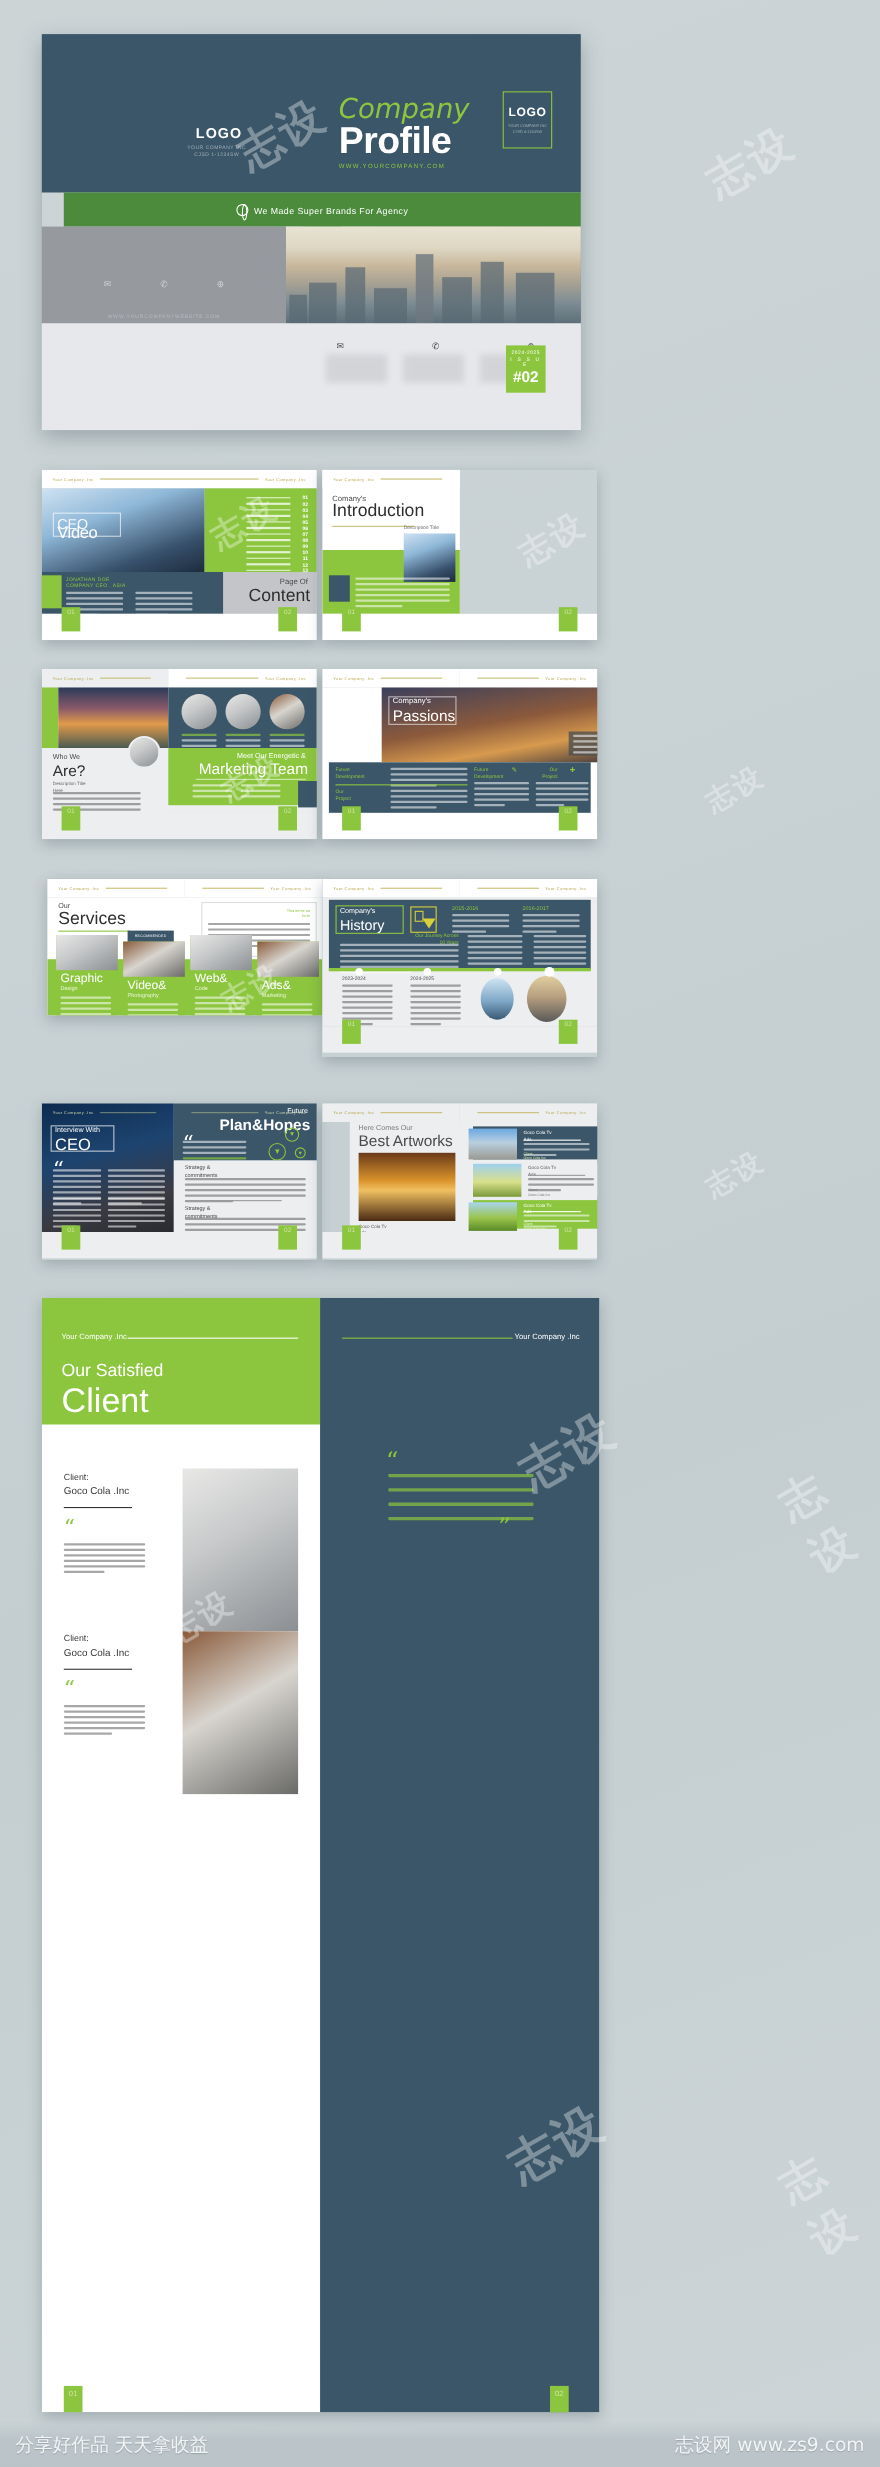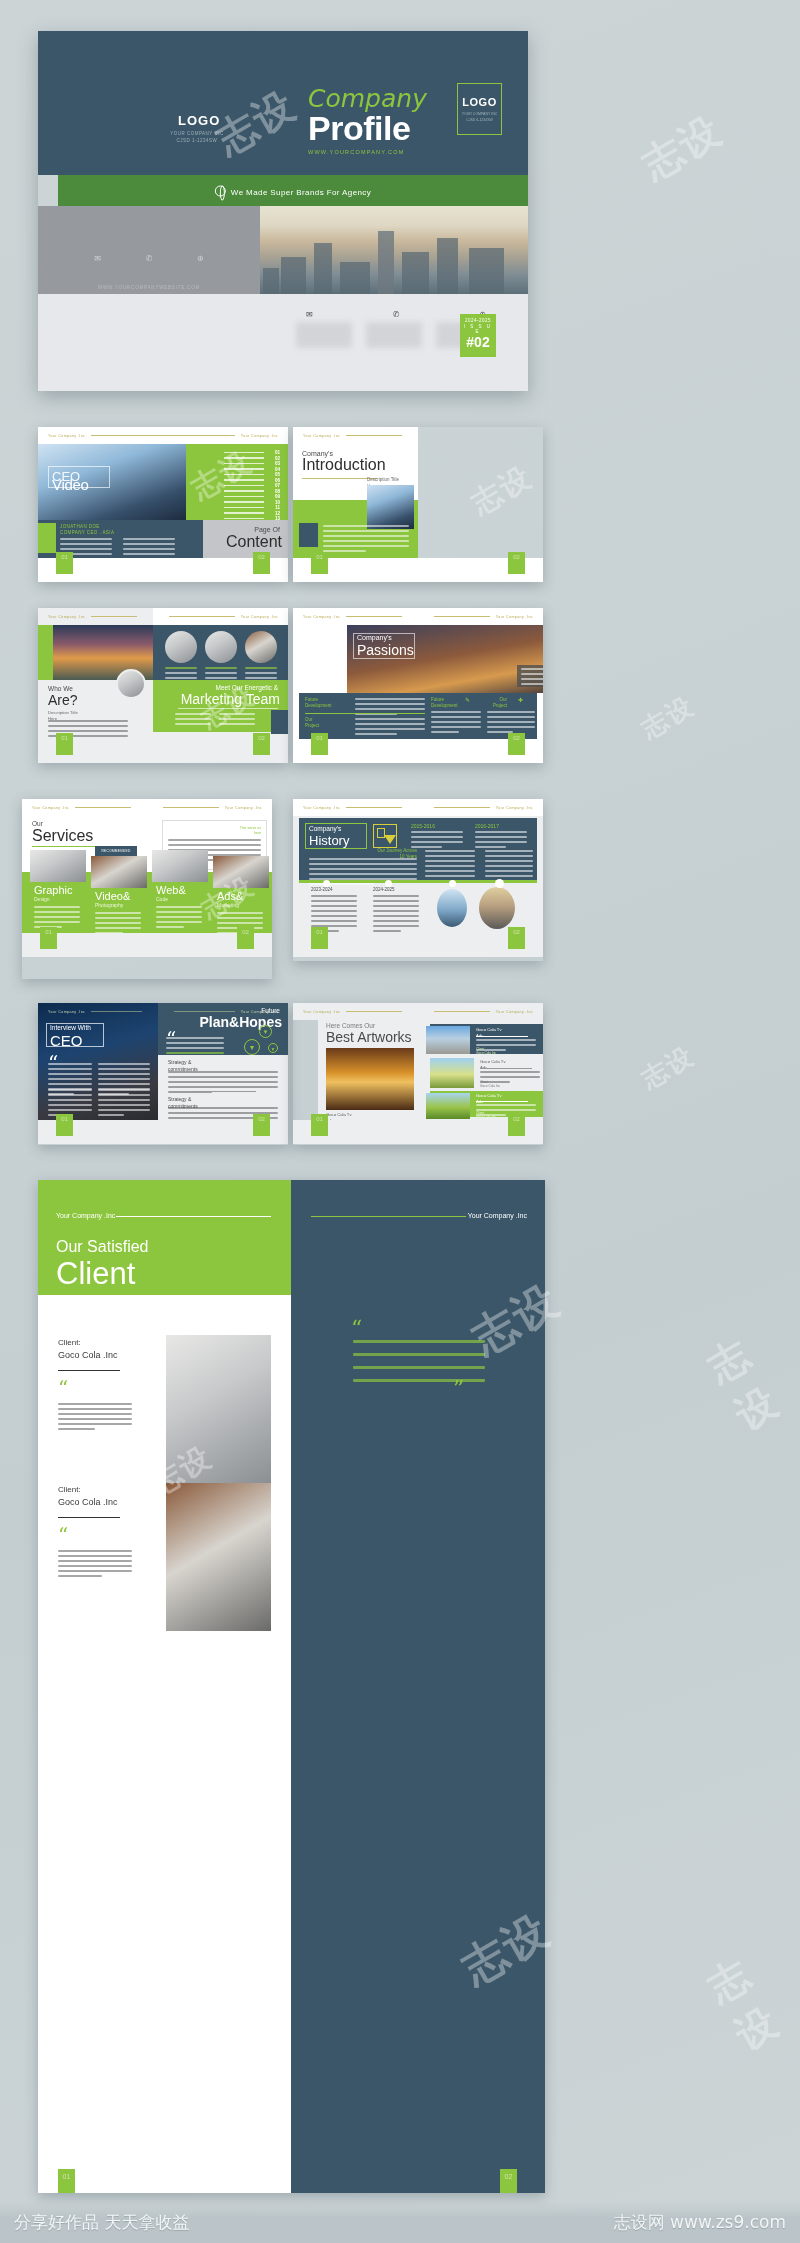--- a/index.html
+++ b/index.html
@@ -443,21 +443,21 @@
       <span style="position:absolute;left:166px;top:3px;color:#8cc63e;font-size:6px">✎</span>
       <span style="position:absolute;right:14px;top:3px;color:#8cc63e;font-size:6px">✚</span>
     </div>
   </div>
   <div class="foot">
     <div class="pgnum l">01</div>
     <div class="pgnum r">02</div>
   </div>
 </div>
 
-<div class="spread sp-left" style="left:22px; top:799px; height:180px;">
+<div class="spread sp-left" style="left:43px; top:799px; height:124px;">
   <div style="display:flex;">
     <div style="width:125px;" class="hdr">
       <span class="t">Your Company .Inc</span>
         <span class="rule"></span>
     </div>
     <div style="width:125px;" class="hdr">
       <span class="rule"></span>
         <span class="t">Your Company .Inc</span>
     </div>
   </div>

